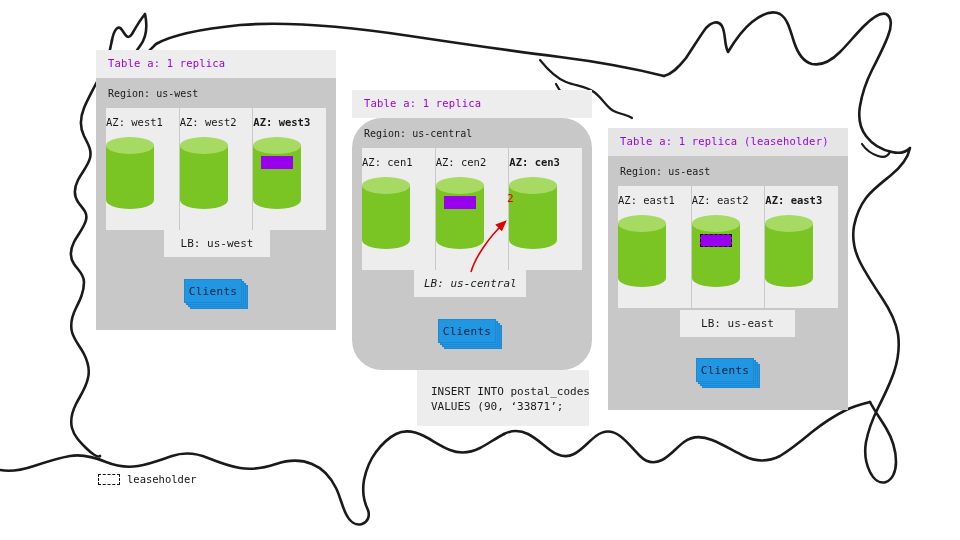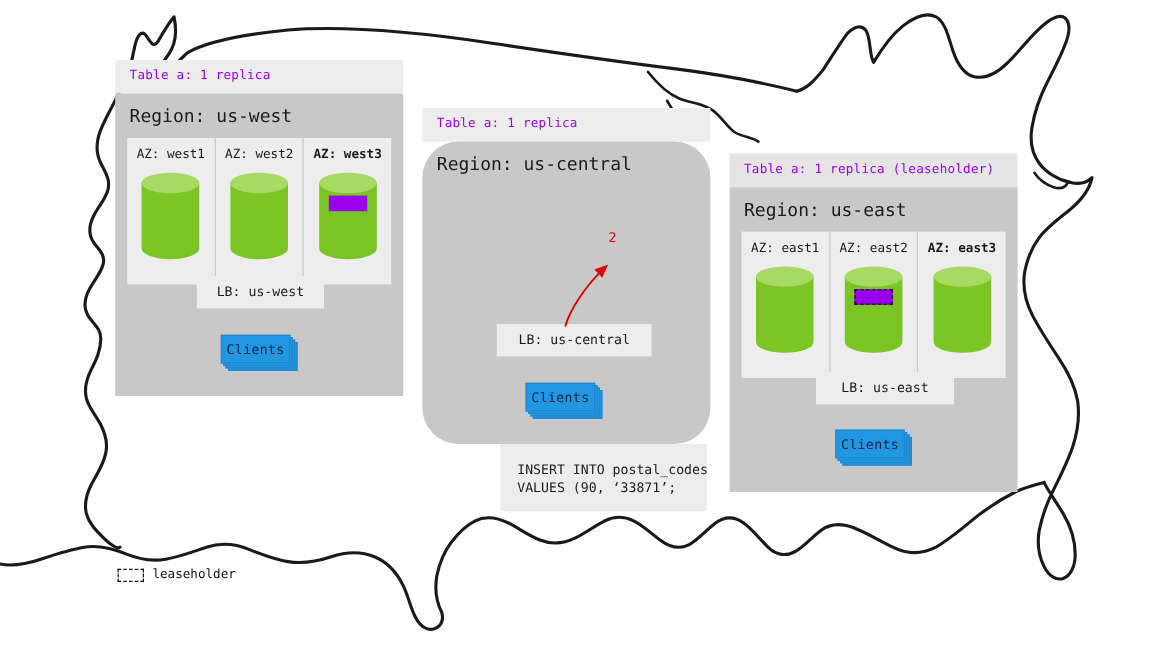--- a/index.html
+++ b/index.html
@@ -23,38 +23,37 @@
     box-sizing:border-box;
     white-space:nowrap;
   }
   .region-body{
     background:#c8c8c8;
     box-sizing:border-box;
     position:relative;
   }
   .region-title{
     color:#1a1a1a;
-    font-size:15px;
+    font-size:10px;
     padding:10px 0 9px 12px;
     white-space:nowrap;
   }
   .az-row{
     background:#ededed;
     display:flex;
     margin:0 10px;
     box-sizing:border-box;
   }
   .az-cell{
     flex:1 1 0;
     box-sizing:border-box;
     border-right:1px solid #c9c9c9;
     padding:8px 0 12px 0;
     display:flex;
     flex-direction:column;
-    align-items:center;
   }
   .az-cell:last-child{border-right:none;font-weight:bold;}
   .az-label{
     font-size:10.5px;
     color:#1a1a1a;
     margin-bottom:9px;
     white-space:nowrap;
   }
 
   
@@ -284,22 +283,46 @@
       <div class="card" style="left: 4px; top: 4px; width: 58px; height: 24px; background: rgb(33, 150, 227);"></div>
       <div class="card" style="left: 2px; top: 2px; width: 58px; height: 24px; background: rgb(33, 150, 227);"></div>
       <div class="card front" style="left: 0px; top: 0px; width: 58px; height: 24px; background: rgb(33, 150, 227);">Clients</div>
     </div>
   </div>
 
   <div class="region" style="left:352px;top:90px;width:240px;height:280px;">
     <div class="region-header" style="height: 28px; background: rgb(237, 237, 237); color: rgb(153, 0, 238);">Table a: 1 replica</div>
     <div class="region-body" style="height: 252px; background: rgb(200, 200, 200); border-radius: 30px;">
       <div class="region-title">Region: us-central</div>
-    </div>
-    <div class="lb-box" style="left:62px;top:180px;width:129px;">LB: us-central</div>
+      <div class="az-row" style="height:122px;">
+        <div class="az-cell">
+          <div class="az-label">AZ: cen1</div>
+          <div class="cyl" style="width:48px;height:72px;">
+            <div class="cyl-body" style="top: 8px; height: 64px; background: rgb(122, 197, 36);"></div>
+            <div class="cyl-top" style="height: 17px; background: rgb(166, 218, 99);"></div>
+          </div>
+        </div>
+        <div class="az-cell">
+          <div class="az-label">AZ: cen2</div>
+          <div class="cyl" style="width:48px;height:72px;">
+            <div class="cyl-body" style="top: 8px; height: 64px; background: rgb(122, 197, 36);"></div>
+            <div class="cyl-top" style="height: 17px; background: rgb(166, 218, 99);"></div>
+            <div class="cyl-chip" style="left: 8px; top: 19px; width: 32px; height: 13px; background: rgb(153, 0, 238);"></div>
+          </div>
+        </div>
+        <div class="az-cell">
+          <div class="az-label">AZ: cen3</div>
+          <div class="cyl" style="width:48px;height:72px;">
+            <div class="cyl-body" style="top: 8px; height: 64px; background: rgb(122, 197, 36);"></div>
+            <div class="cyl-top" style="height: 17px; background: rgb(166, 218, 99);"></div>
+          </div>
+        </div>
+      </div>
+    </div>
+    <div class="lb-box" style="left:62px;top:180px;width:112px;font-style:italic;">LB: us-central</div>
     <div class="clients" style="left:86px;top:229px;width:66px;height:32px;">
       <div class="card" style="left: 6px; top: 6px; width: 58px; height: 24px; background: rgb(33, 150, 227);"></div>
       <div class="card" style="left: 4px; top: 4px; width: 58px; height: 24px; background: rgb(33, 150, 227);"></div>
       <div class="card" style="left: 2px; top: 2px; width: 58px; height: 24px; background: rgb(33, 150, 227);"></div>
       <div class="card front" style="left: 0px; top: 0px; width: 58px; height: 24px; background: rgb(33, 150, 227);">Clients</div>
     </div>
   </div>
 
   <div class="region" style="left:608px;top:128px;width:240px;height:282px;">
     <div class="region-header" style="height: 28px; background: #e5e5e5; color: rgb(153, 0, 238);">Table a: 1 replica (leaseholder)</div>

